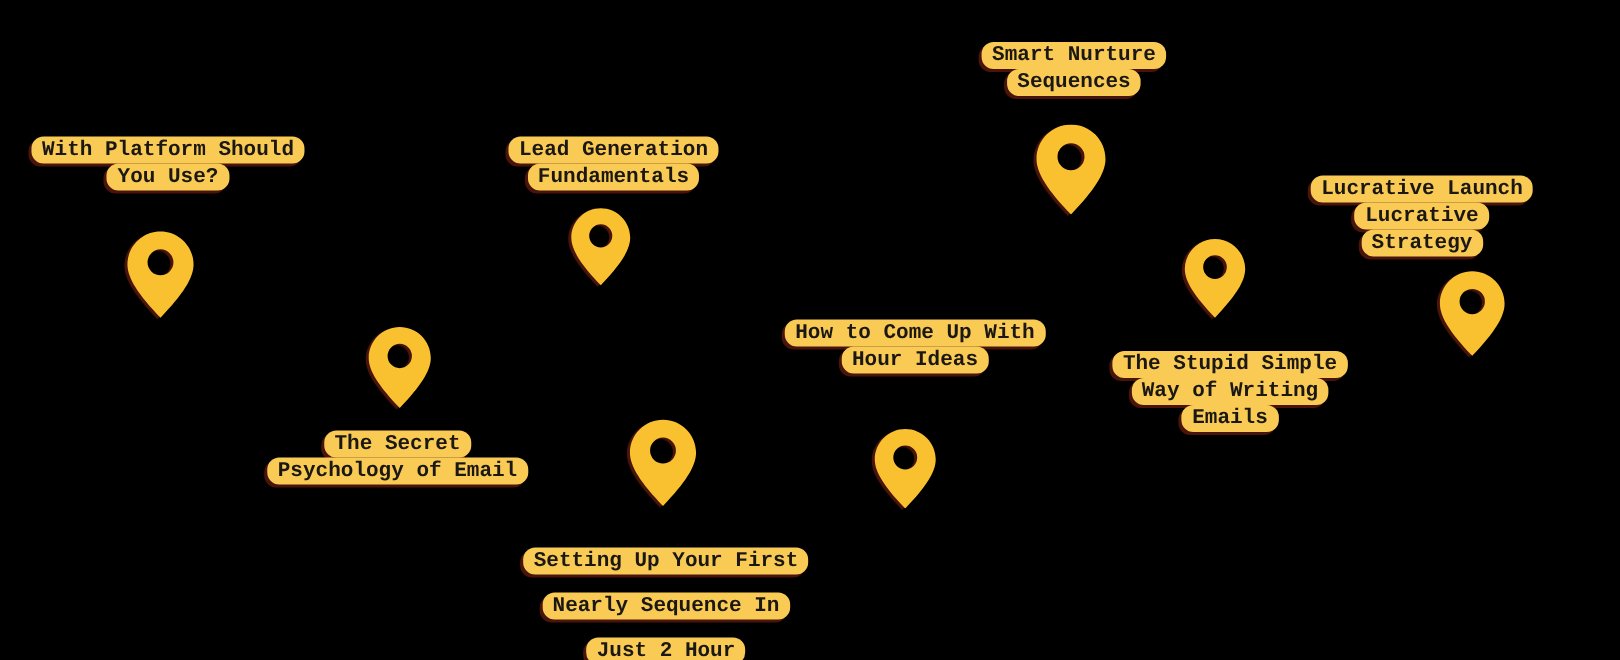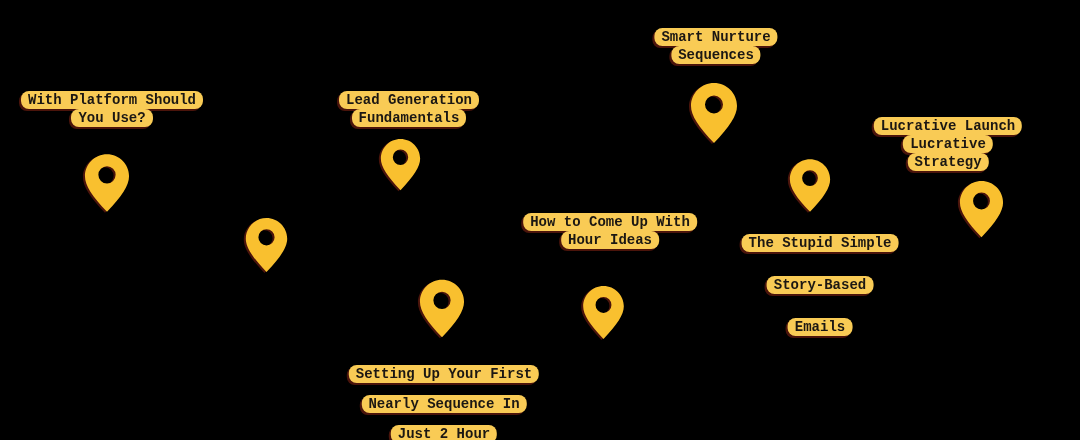--- a/index.html
+++ b/index.html
@@ -47,20 +47,24 @@
 <body>
 
 <div id="canvas" style="width: 1080px; height: 440px; --bg: #000000; --label-bg: #F9CB55; --label-text: #1B1713; --shadow: rgba(150,40,22,0.5);">
     <div class="label" style="left: 112px; top: 91px;">
       <span class="label-line">With Platform Should</span>
       <span class="label-line">You Use?</span>
     </div>
     <svg class="pin" viewBox="0 0 48 60" width="46" height="62" style="left: 84px; top: 152px;">
       <path d="M24 0C11.3 0 1 10.3 1 23c0 9.5 7.6 21 23 37 15.4-16 23-27.5 23-37C47 10.3 36.7 0 24 0zm0 30.5a9 9 0 1 1 0-18 9 9 0 0 1 0 18z" fill="#F9C02F" fill-rule="evenodd"></path>
     </svg>
+    <div class="label" style="left: 265px; top: 287px;">
+      <span class="label-line">The Secret</span>
+      <span class="label-line">Psychology of Email</span>
+    </div>
     <svg class="pin" viewBox="0 0 48 60" width="45" height="54" style="left: 243.5px; top: 218px;">
       <path d="M24 0C11.3 0 1 10.3 1 23c0 9.5 7.6 21 23 37 15.4-16 23-27.5 23-37C47 10.3 36.7 0 24 0zm0 30.5a9 9 0 1 1 0-18 9 9 0 0 1 0 18z" fill="#F9C02F" fill-rule="evenodd"></path>
     </svg>
     <div class="label" style="left: 409px; top: 91px;">
       <span class="label-line">Lead Generation</span>
       <span class="label-line">Fundamentals</span>
     </div>
     <svg class="pin" viewBox="0 0 48 60" width="41" height="61" style="left: 379.5px; top: 134px;">
       <path d="M24 0C11.3 0 1 10.3 1 23c0 9.5 7.6 21 23 37 15.4-16 23-27.5 23-37C47 10.3 36.7 0 24 0zm0 30.5a9 9 0 1 1 0-18 9 9 0 0 1 0 18z" fill="#F9C02F" fill-rule="evenodd"></path>
     </svg>
@@ -79,23 +83,23 @@
     <svg class="pin" viewBox="0 0 48 60" width="43" height="53" style="left: 581.5px; top: 286px;">
       <path d="M24 0C11.3 0 1 10.3 1 23c0 9.5 7.6 21 23 37 15.4-16 23-27.5 23-37C47 10.3 36.7 0 24 0zm0 30.5a9 9 0 1 1 0-18 9 9 0 0 1 0 18z" fill="#F9C02F" fill-rule="evenodd"></path>
     </svg>
     <div class="label" style="left: 716px; top: 28px;">
       <span class="label-line">Smart Nurture</span>
       <span class="label-line">Sequences</span>
     </div>
     <svg class="pin" viewBox="0 0 48 60" width="48" height="60" style="left: 690px; top: 83px;">
       <path d="M24 0C11.3 0 1 10.3 1 23c0 9.5 7.6 21 23 37 15.4-16 23-27.5 23-37C47 10.3 36.7 0 24 0zm0 30.5a9 9 0 1 1 0-18 9 9 0 0 1 0 18z" fill="#F9C02F" fill-rule="evenodd"></path>
     </svg>
-    <div class="label" style="left: 820px; top: 234px; gap: 24px;">
+    <div class="label" style="left: 820px; top: 234px;">
       <span class="label-line">The Stupid Simple</span>
-      <span class="label-line">Story-Based</span>
+      <span class="label-line">Way of Writing</span>
       <span class="label-line">Emails</span>
     </div>
     <svg class="pin" viewBox="0 0 48 60" width="42" height="55" style="left: 789px; top: 158px;">
       <path d="M24 0C11.3 0 1 10.3 1 23c0 9.5 7.6 21 23 37 15.4-16 23-27.5 23-37C47 10.3 36.7 0 24 0zm0 30.5a9 9 0 1 1 0-18 9 9 0 0 1 0 18z" fill="#F9C02F" fill-rule="evenodd"></path>
     </svg>
     <div class="label" style="left: 948px; top: 117px;">
       <span class="label-line">Lucrative Launch</span>
       <span class="label-line">Lucrative</span>
       <span class="label-line">Strategy</span>
     </div>

